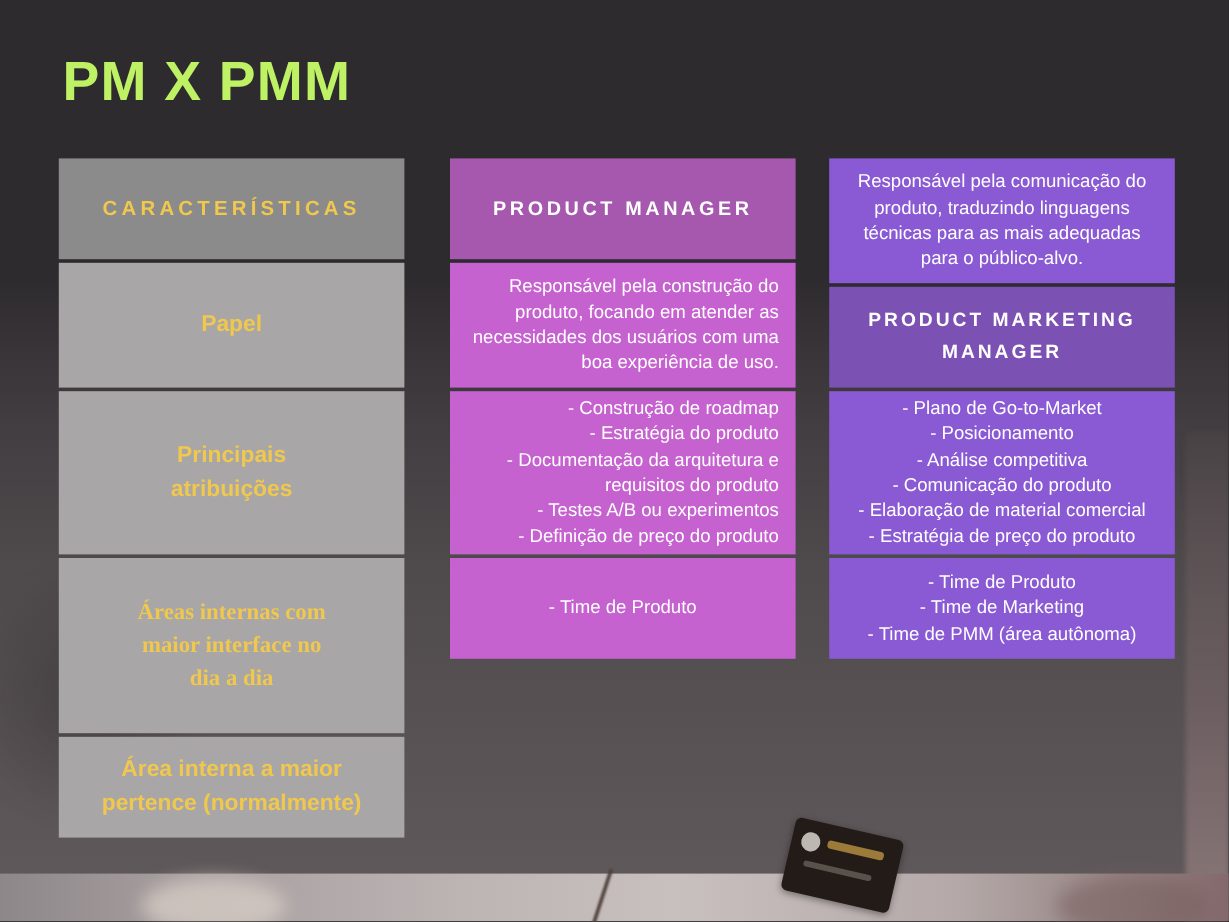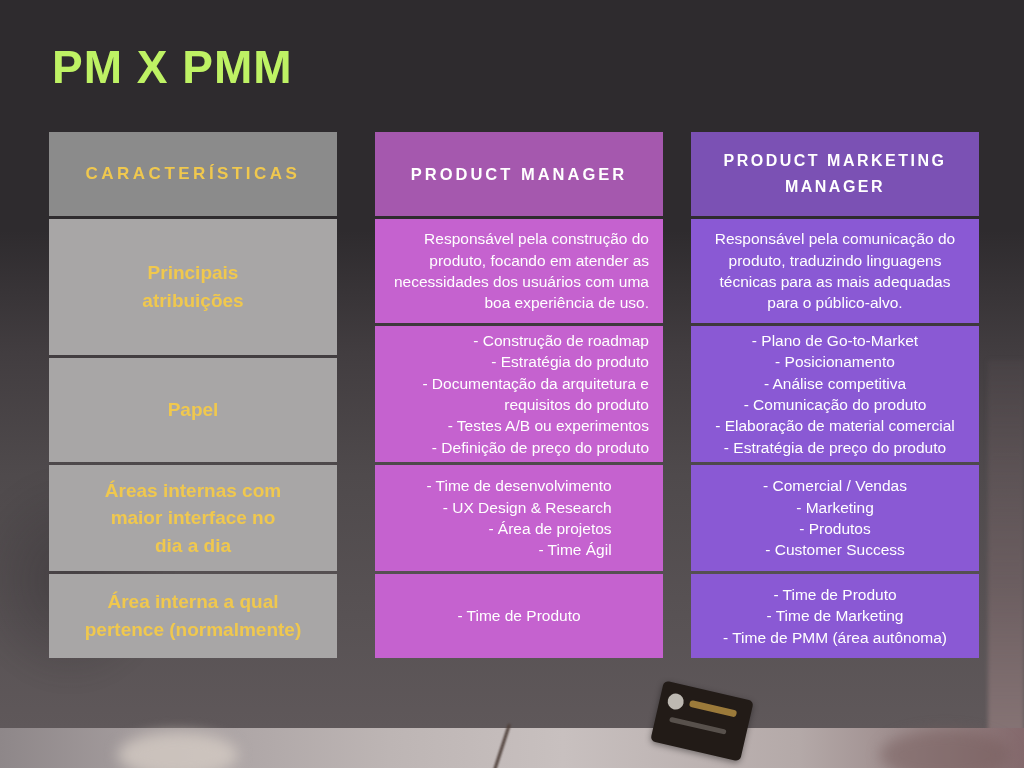--- a/index.html
+++ b/index.html
@@ -61,21 +61,21 @@
     position:absolute;left:49px;top:132px;display:flex;z-index:5;
   }
   .col{display:flex;flex-direction:column;gap:3px;width:288px;}
   .col-1{margin-right:38px;}
   .col-2{margin-right:28px;}
   .cell{
     display:flex;align-items:center;justify-content:center;
     text-align:center;box-sizing:border-box;padding:0 14px;
     white-space:pre-line;
   }
-  .r0{height:84px;} .r1{height:104px;} .r2{height:136px;} .r3{height:106px;} .r4{height:84px;}
+  .r0{height:84px;} .r1{height:104px;} .r2{height:136px;} .r3{height:146px;font-family:Liberation Serif, serif;} .r4{height:84px;}
 
   
   .col-1 .head{
     background:var(--col1-header-bg,#8b8b8b);
     color:var(--accent-yellow,#f0c84e);
     font-size:17px;font-weight:700;letter-spacing:3.5px;
   }
   .col-1 .body{
     background:var(--col1-body-bg,#a8a6a6);
     color:var(--accent-yellow,#f0c84e);
@@ -120,57 +120,49 @@
     <div class="card-line"></div>
     <div class="card-line2"></div>
   </div>
 
   <h1 class="page-title">PM X PMM</h1>
 
   <div class="table-wrap">
 
     <div class="col col-1">
       <div class="cell head r0">CARACTERÍSTICAS</div>
+      <div class="cell body r1">Papel</div>
       <div class="cell body r2">Principais
 atribuições</div>
-      <div class="cell body r1">Papel</div>
       <div class="cell body r3">Áreas internas com
 maior interface no
 dia a dia</div>
-      <div class="cell body r4">Área interna a qual
+      <div class="cell body r4">Área interna a maior
 pertence (normalmente)</div>
     </div>
 
     <div class="col col-2">
       <div class="cell head r0">PRODUCT MANAGER</div>
       <div class="cell body r1">Responsável pela construção do produto, focando em atender as necessidades dos usuários com uma boa experiência de uso.</div>
       <div class="cell body r2">- Construção de roadmap
 - Estratégia do produto
 - Documentação da arquitetura e requisitos do produto
 - Testes A/B ou experimentos
 - Definição de preço do produto</div>
-      <div class="cell body r3">- Time de desenvolvimento
-- UX Design &amp; Research
-- Área de projetos
-- Time Ágil</div>
       <div class="cell body r4">- Time de Produto</div>
     </div>
 
     <div class="col col-3">
+      <div class="cell body r1">Responsável pela comunicação do produto, traduzindo linguagens técnicas para as mais adequadas para o público-alvo.</div>
       <div class="cell head r0">PRODUCT MARKETING MANAGER</div>
-      <div class="cell body r1">Responsável pela comunicação do produto, traduzindo linguagens técnicas para as mais adequadas para o público-alvo.</div>
       <div class="cell body r2">- Plano de Go-to-Market
 - Posicionamento
 - Análise competitiva
 - Comunicação do produto
 - Elaboração de material comercial
 - Estratégia de preço do produto</div>
-      <div class="cell body r3">- Comercial / Vendas
-- Marketing
-- Produtos
-- Customer Success</div>
       <div class="cell body r4">- Time de Produto
 - Time de Marketing
 - Time de PMM (área autônoma)</div>
     </div>
 
   </div>
 </div>
 
 </body></html>

